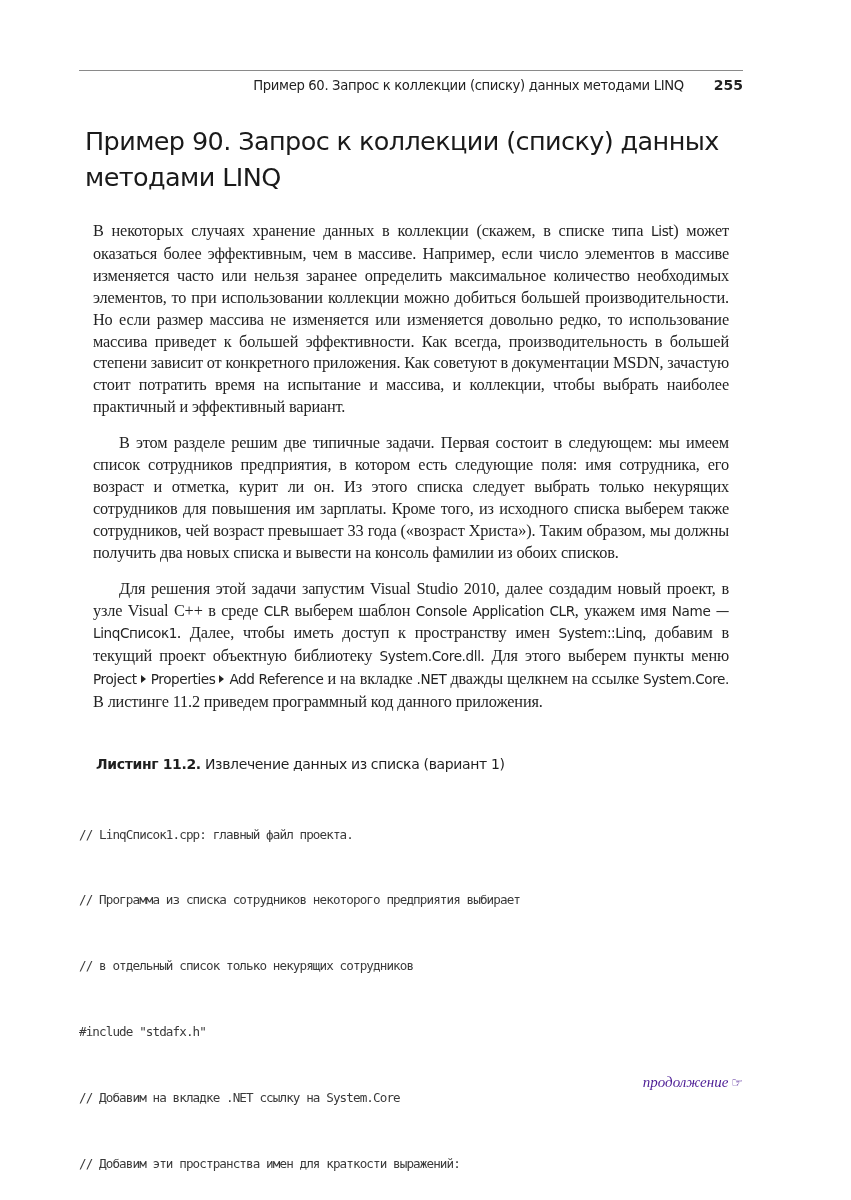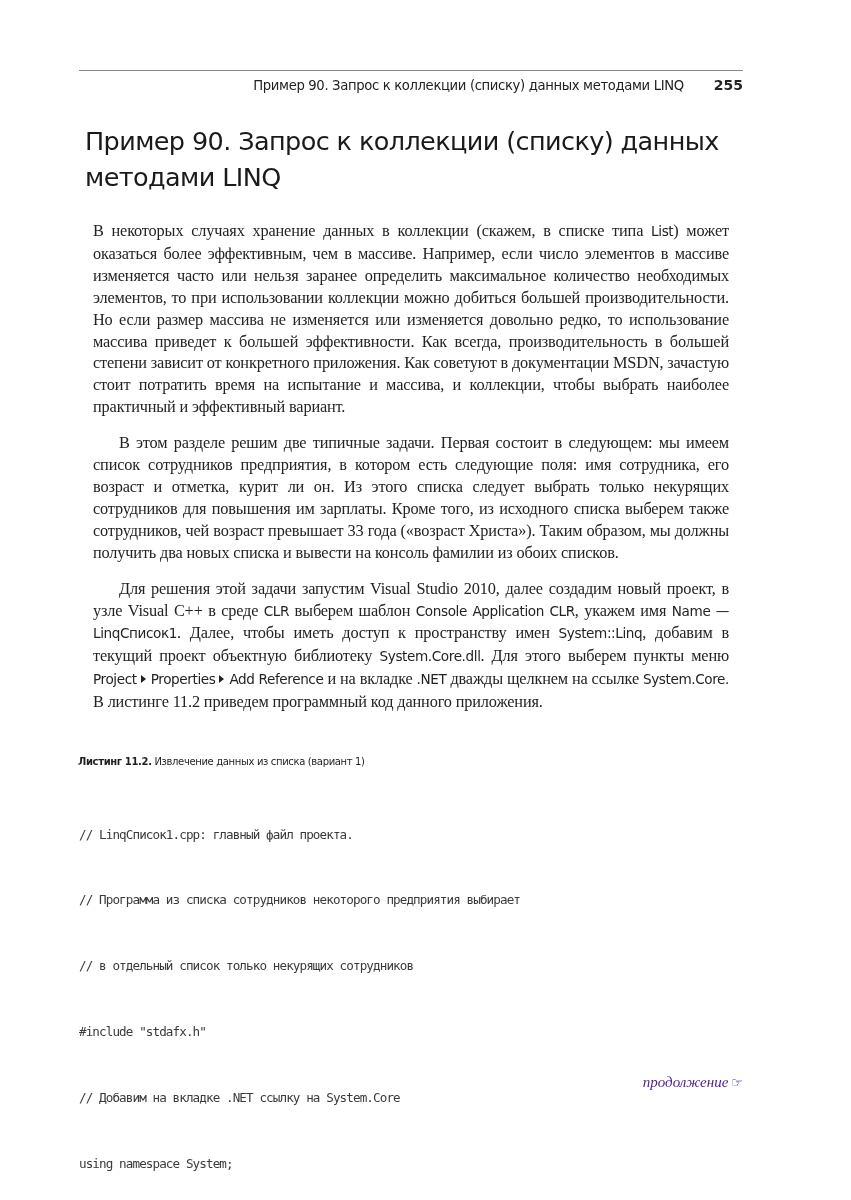--- a/index.html
+++ b/index.html
@@ -82,25 +82,25 @@
       display: inline-block;
       width: 0; height: 0;
       border-top: 4px solid transparent;
       border-bottom: 4px solid transparent;
       border-left: 5px solid #222;
       margin: 0 5px 0 4px;
       vertical-align: 1px;
     }
     .listing-caption {
       position: absolute;
-      left: 78px;
+      left: 96px;
       top: 756px;
       width: 664px;
       font-family: "DejaVu Sans", sans-serif;
-      font-size: 10px;
+      font-size: 14px;
       color: #1f1f1f;
       letter-spacing: -0.35px;
     }
     .listing-caption b { font-weight: bold; }
     .code {
       position: absolute;
       left: 79px;
       top: 778px;
       width: 664px;
       font-family: "DejaVu Sans Mono", monospace;
@@ -125,21 +125,21 @@
       font-size: 13px;
       margin-left: 3px;
     }
   </style>
 </head>
 <body>
 
 <div class="top-rule"></div>
 
 <div class="running-head">
-  <span class="rh-title">Пример 90. Запрос к коллекции (списку) данных методами LINQ</span>
+  <span class="rh-title">Пример 60. Запрос к коллекции (списку) данных методами LINQ</span>
   <span class="rh-page">255</span>
 </div>
 
 <h1 class="chapter-title">
   <span>Пример 90. Запрос к коллекции (списку) данных</span><br>
   <span>методами LINQ</span>
 </h1>
 
 <div class="body-text">
   <p><span>В некоторых случаях хранение данных в коллекции (скажем, в списке типа </span><span class="sans">List</span><span>) может оказаться более эффективным, чем в массиве. Например, если число элементов в массиве изменяется часто или нельзя заранее определить максимальное количество необходимых элементов, то при использовании коллекции можно добиться большей производительности. Но если размер массива не изменяется или изменяется довольно редко, то использование массива приведет к большей эффективности. Как всегда, производительность в большей степени зависит от конкретного приложения. Как советуют в документации MSDN, зачастую стоит потратить время на испытание и массива, и коллекции, чтобы выбрать наиболее практичный и эффективный вариант.</span></p>
@@ -150,21 +150,20 @@
 <div class="listing-caption">
   <b>Листинг 11.2.</b><span> Извлечение данных из списка (вариант 1)</span>
 </div>
 
 <div class="code">
   <div>// LinqСписок1.cpp: главный файл проекта.</div>
   <div>// Программа из списка сотрудников некоторого предприятия выбирает</div>
   <div>// в отдельный список только некурящих сотрудников</div>
   <div>#include "stdafx.h"</div>
   <div>// Добавим на вкладке .NET ссылку на System.Core</div>
-  <div>using namespace System;</div>
   <div>// Добавим эти пространства имен для краткости выражений:</div>
   
   
   
   
   
   
   
   
 </div>

